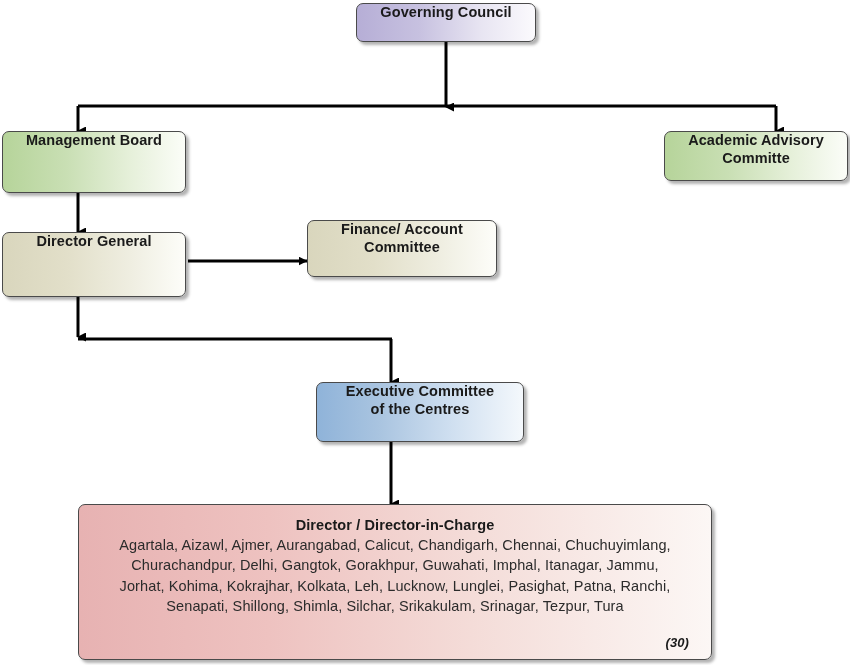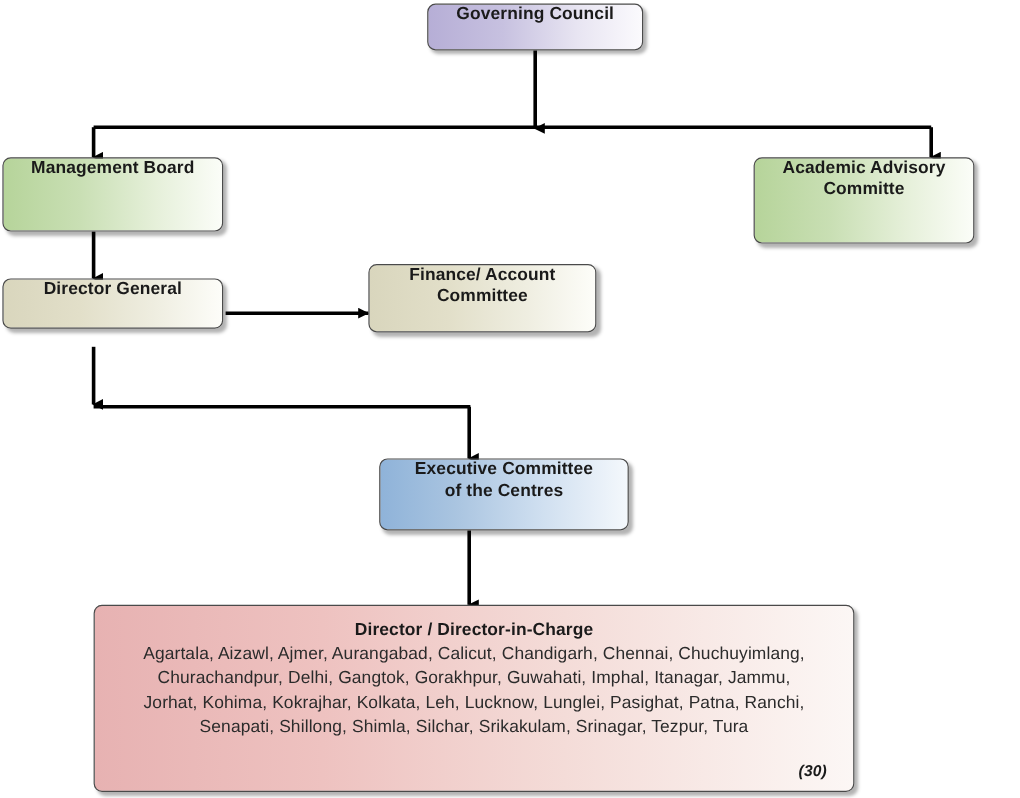--- a/index.html
+++ b/index.html
@@ -62,28 +62,28 @@
     background: linear-gradient(to right, #b6aed6 0%, #c7c1e0 35%, #e8e5f2 70%, #fbfafd 100%);
   }
 
   .n-management {
     left: 2px; top: 131px;
     width: 184px; height: 62px;
     background: linear-gradient(to right, #b6d49a 0%, #c9dfb4 35%, #e6f0da 70%, #fbfdf8 100%);
   }
 
   .n-academic {
-    left: 628px; top: 131px;
-    width: 184px; height: 72px;
+    left: 664px; top: 131px;
+    width: 184px; height: 50px;
     background: linear-gradient(to right, #b6d49a 0%, #c9dfb4 35%, #e6f0da 70%, #fbfdf8 100%);
   }
 
   .n-director-general {
     left: 2px; top: 232px;
-    width: 184px; height: 42px;
+    width: 184px; height: 65px;
     background: linear-gradient(to right, #d9d6bd 0%, #e2dfc9 35%, #efeee1 70%, #fdfdf9 100%);
   }
 
   .n-finance {
     left: 307px; top: 220px;
     width: 190px; height: 57px;
     background: linear-gradient(to right, #d9d6bd 0%, #e2dfc9 35%, #efeee1 70%, #fdfdf9 100%);
   }
 
   .n-executive {

